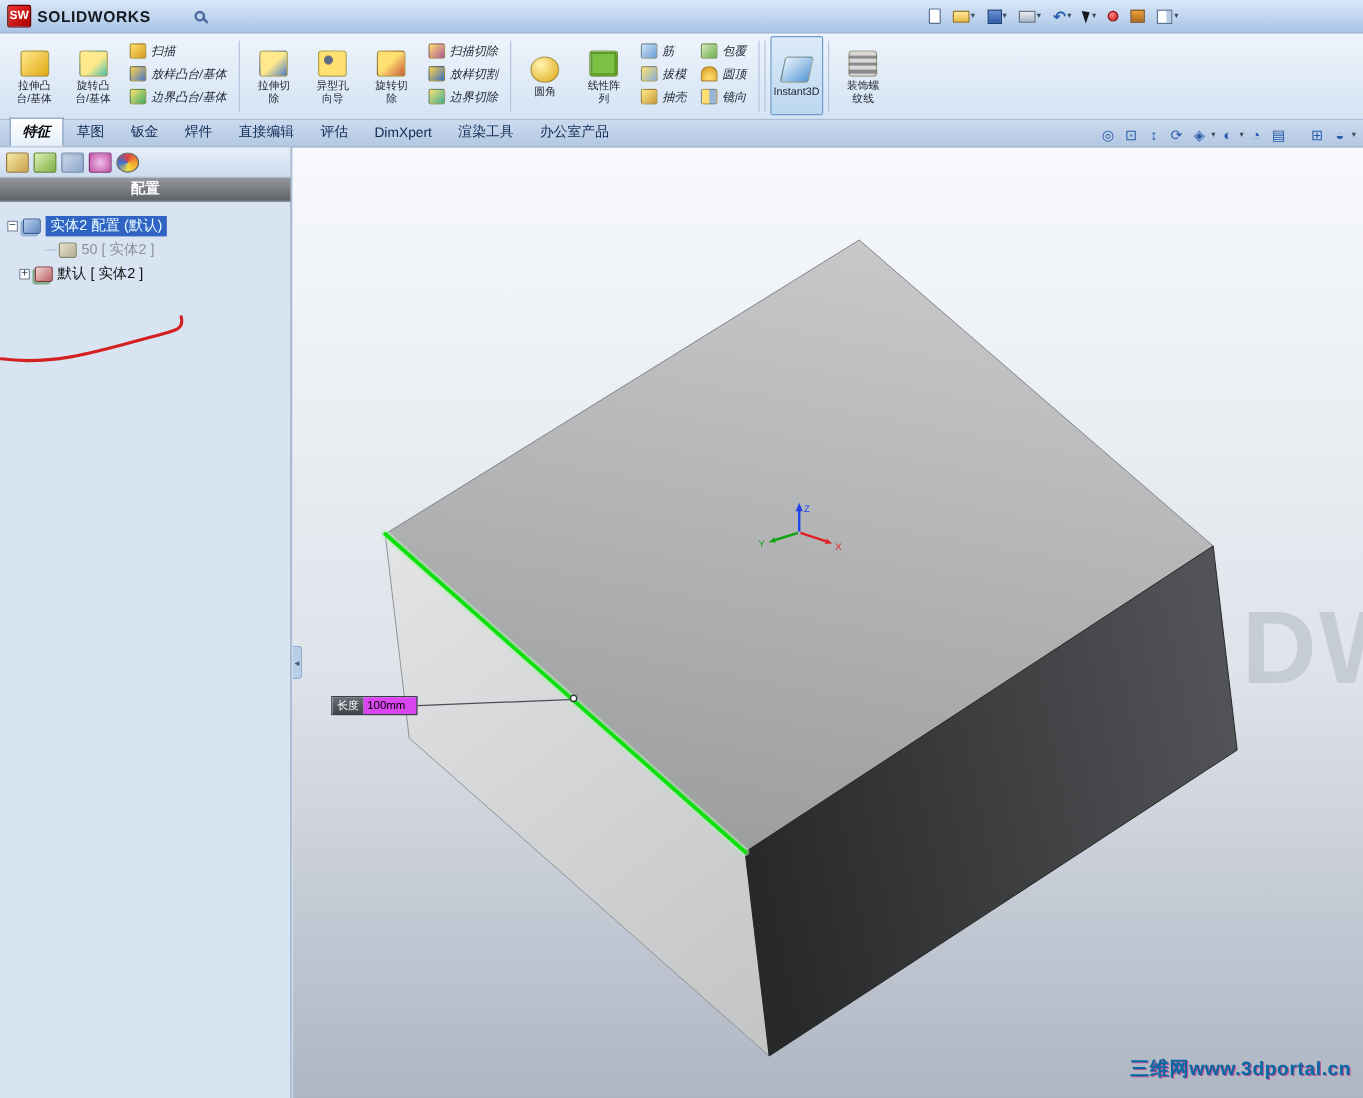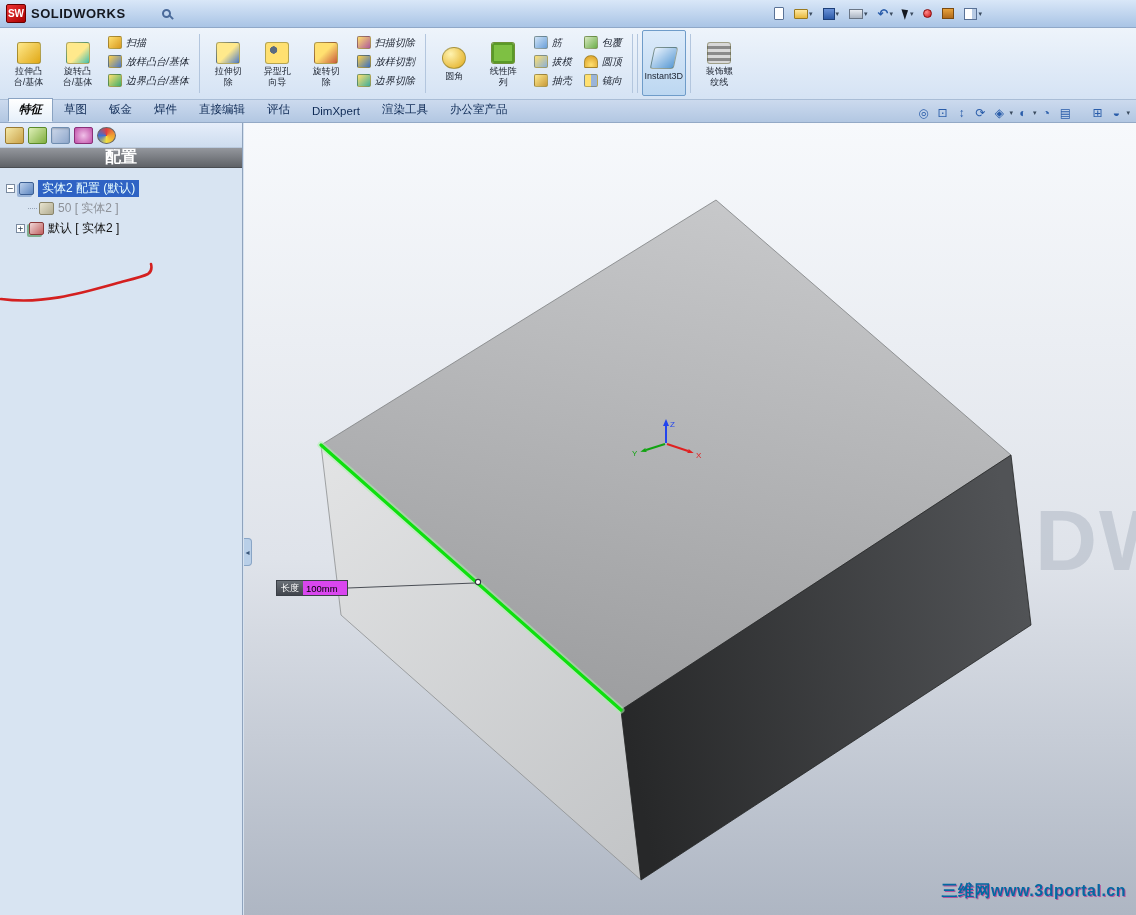--- a/index.html
+++ b/index.html
@@ -62,21 +62,21 @@
   .vgap { width:12px; }
 
   
   .panel { position:absolute; left:0; top:123px; width:243px; height:792px;
     background:#d8e4f2; border-right:1px solid #8fa3bd; }
   .panel-toolbar { height:25px; display:flex; align-items:center; gap:4px; padding:2px 5px;
     border-bottom:1px solid #b9c9dd; background:linear-gradient(#e6eefa,#cddcee); }
   .mtab { width:19px; height:17px; border-radius:2px; border:1px solid transparent; }
   .mtab.pressed { border:1px solid #6f8db0; background:#c3d6ec; box-shadow:inset 0 1px 2px rgba(0,0,0,.2); }
   .panel-header { height:20px; background:linear-gradient(#94979d,#5f6267); color:#fff; font-weight:bold;
-    font-size:16px; display:flex; align-items:center; justify-content:center; border-bottom:1px solid #4a4d52; }
+    font-size:12px; display:flex; align-items:center; justify-content:center; border-bottom:1px solid #4a4d52; }
   .tree { position:relative; padding:10px 0 0 0; font-size:12px; color:#111; }
   .trow { display:flex; align-items:center; height:20px; }
   .exp { width:9px; height:9px; border:1px solid #7a8aa0; background:#fff; font-size:9px; line-height:7px;
     text-align:center; color:#345; flex:none; margin-right:4px; font-family:"DejaVu Sans Mono",monospace; }
   .tico { width:15px; height:13px; border-radius:2px; margin-right:4px; flex:none; }
   .tico-root { background:linear-gradient(135deg,#bcd0ec,#5d86c0); border:1px solid #3c5f93; box-shadow:-2px 2px 0 #9ab4d8; }
   .tico-dim { background:linear-gradient(135deg,#e8e4d0,#b0ab90); border:1px solid #8a856a; }
   .tico-def { background:linear-gradient(135deg,#f0d8d8,#c06060); border:1px solid #8a3a3a; box-shadow:-2px 2px 0 #7fae8f; }
   .sel { background:#2f63c4; color:#eaffff; padding:0 4px; }
   .dimmed { color:#8d9198; }
@@ -296,21 +296,21 @@
     <span class="mtab" style="background:radial-gradient(circle,#f0c0e8,#c050a8);border:1px solid #8a3078;"></span>
     <span class="mtab" style="background:conic-gradient(#e04040,#f0a030,#f0e040,#4070d0,#e04040);border-radius:50%;border:1px solid #666;"></span>
   </div>
   <div class="panel-header">配置</div>
   <div class="tree">
     <div class="trow" style="padding-left:6px;">
       <span class="exp">−</span>
       <span class="tico tico-root"></span>
       <span class="sel">实体2 配置 (默认)</span>
     </div>
-    <div class="trow" style="padding-left:28px;">
+    <div class="trow" style="padding-left:38px;">
       <span class="tstub"></span>
       <span class="tico tico-dim"></span>
       <span class="dimmed">50 [ 实体2 ]</span>
     </div>
     <div class="trow" style="padding-left:16px;">
       <span class="exp">+</span>
       <span class="tico tico-def"></span>
       <span>默认 [ 实体2 ]</span>
     </div>
     <svg class="anno" width="243" height="180" viewBox="0 0 243 180">

